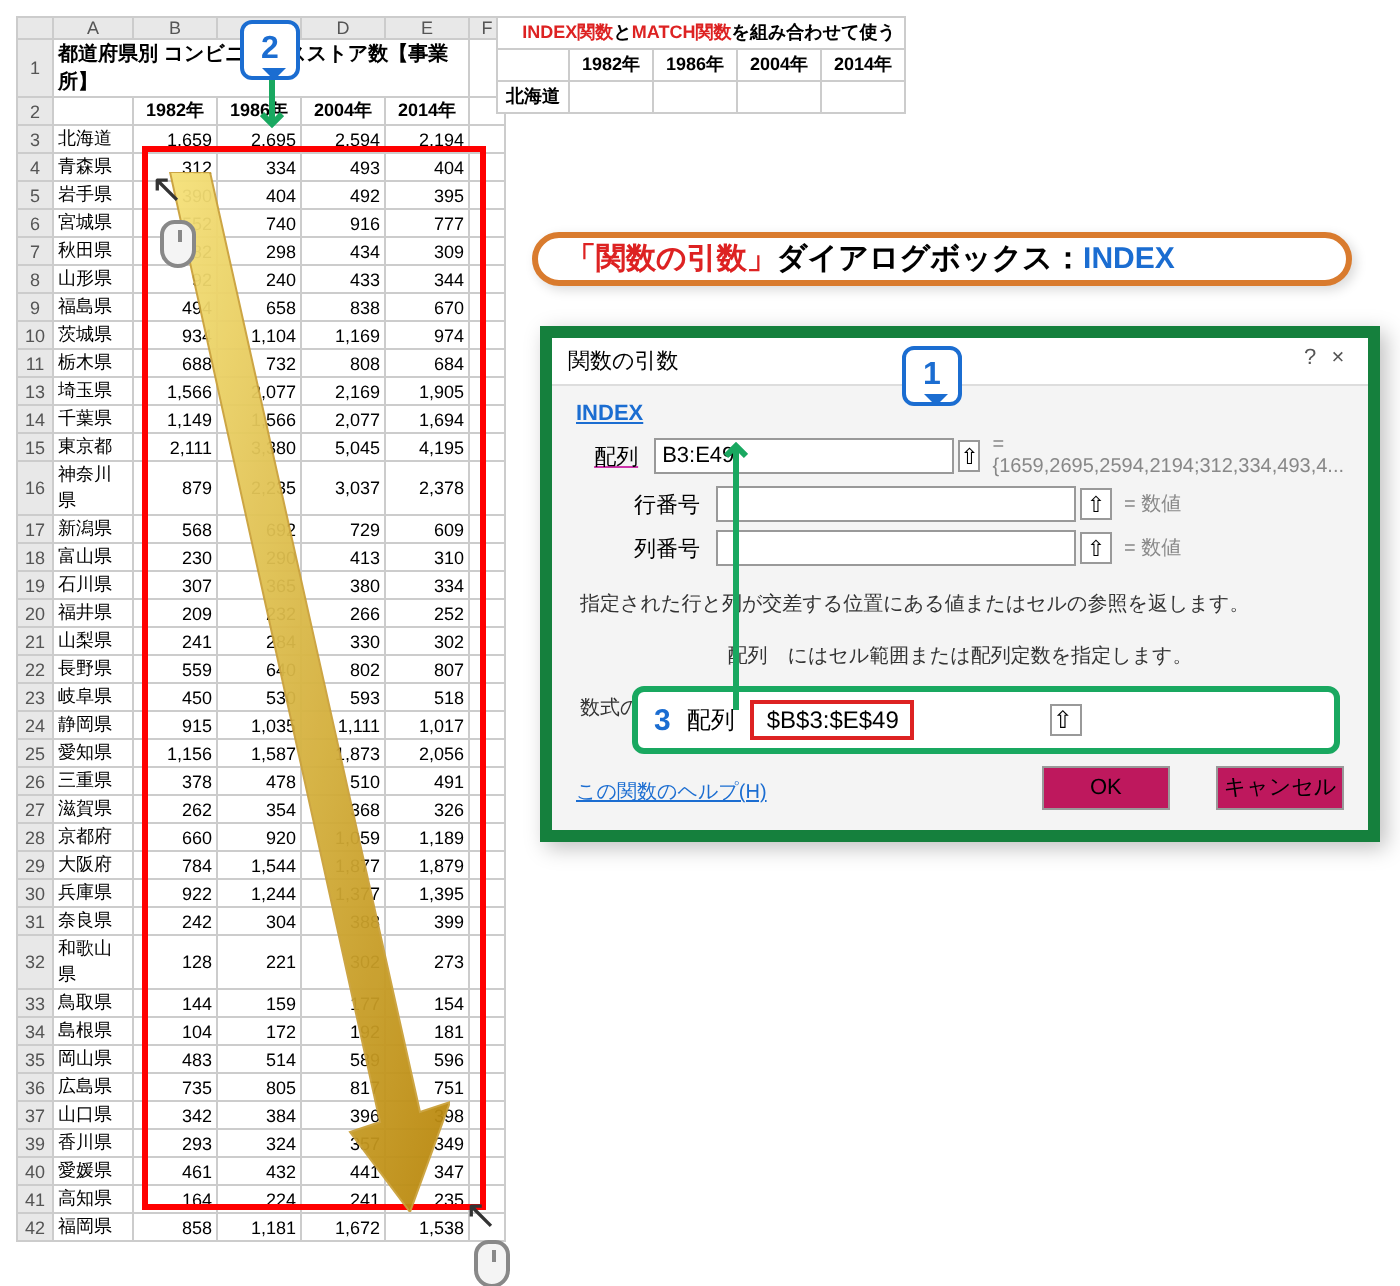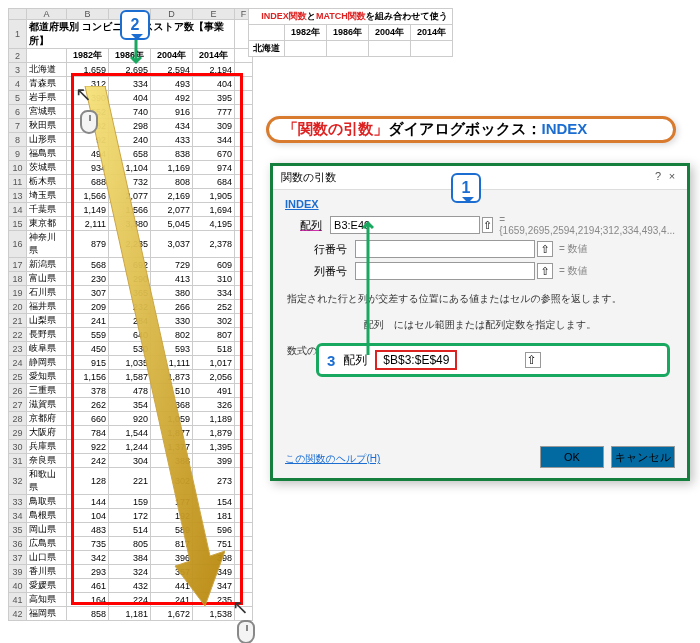--- a/index.html
+++ b/index.html
@@ -10,34 +10,34 @@
 .sheet .colh{background:#e8e8e8;text-align:center;color:#555}
 .sheet .name{text-align:left;width:40px}
 .sheet .yr{text-align:center;font-weight:bold;width:42px;background:#fff}
 .sheet .title{text-align:left;font-weight:bold;font-size:10px}
 .redbox{position:absolute;border:3px solid red;pointer-events:none}
 .callout{position:absolute;background:#fff;border:3px solid #d97b2e;border-radius:14px;padding:1px 14px;font-size:15px;font-weight:bold;box-shadow:2px 2px 6px rgba(0,0,0,0.15)}
 .callout .red{color:#d22}
 .callout .blue{color:#1b6dd1}
 .badge{position:absolute;width:30px;height:30px;border:2px solid #1b6dd1;border-radius:6px;background:#fff;color:#1b6dd1;font-weight:bold;font-size:16px;display:flex;align-items:center;justify-content:center;z-index:50}
 .badge::after{content:"";position:absolute;bottom:-8px;left:9px;border:6px solid transparent;border-top-color:#1b6dd1}
-.dlg{position:absolute;left:270px;top:163px;width:420px;height:318px;background:#f4f4f4;border:3px solid #15803d;font-size:11px;box-shadow:3px 3px 10px rgba(0,0,0,0.25)}
+.dlg{position:absolute;left:270px;top:163px;width:420px;height:258px;background:#f4f4f4;border:6px solid #15803d;font-size:11px;box-shadow:3px 3px 10px rgba(0,0,0,0.25)}
 .dlg .bar{background:#fff;border-bottom:1px solid #ddd;padding:4px 8px;font-size:11px;display:flex;justify-content:space-between}
 .dlg .bar .ctl span{display:inline-block;width:14px;text-align:center;color:#555;cursor:pointer}
 .dlg .body{padding:8px 12px}
 .dlg .fn{color:#1b6dd1;font-weight:bold;text-decoration:underline}
 .dlg .row{display:flex;align-items:center;margin:4px 0}
 .dlg .lbl{width:70px;text-align:right;padding-right:8px}
 .dlg .lbl.u{text-decoration:underline;text-decoration-color:#c3a}
 .dlg input{width:180px;height:18px;border:1px solid #999;padding:0 3px;font-size:11px}
 .dlg .rng{width:16px;height:16px;border:1px solid #999;background:#fff;margin-left:2px;display:flex;align-items:center;justify-content:center;cursor:pointer}
 .dlg .hint{color:#888;margin-left:6px;font-size:10px}
 .dlg .desc{font-size:10px;margin:12px 2px;color:#333}
 .dlg .btns{position:absolute;right:12px;bottom:10px}
-.dlg .btns button{width:64px;height:22px;margin-left:4px;font-size:11px;border:1px solid #999;background:#0369a1;cursor:pointer}
+.dlg .btns button{width:64px;height:22px;margin-left:20px;font-size:11px;border:1px solid #999;background:#be185d;cursor:pointer}
 .dlg .help{position:absolute;left:12px;bottom:12px;color:#1b6dd1;text-decoration:underline;font-size:10px;cursor:pointer}
 .strip{position:absolute;border:3px solid #19a860;border-radius:6px;padding:4px 8px;background:#fff;display:flex;align-items:center;gap:8px;font-size:12px}
 .strip .n{color:#1b6dd1;font-weight:bold;font-size:15px}
 .strip .v{border:2px solid #d22;padding:1px 6px;font-family:Liberation Sans, sans-serif;font-size:12px}
 .strip .rb{width:16px;height:16px;border:1px solid #999;background:#fff;margin-left:60px}
 .grad-arrow{position:absolute;left:75px;top:86px;width:150px;height:520px;pointer-events:none;opacity:0.95}
 .cursor{position:absolute;font-size:20px;color:#333}
 .mouse{position:absolute;width:18px;height:24px;border:2px solid #888;border-radius:9px 9px 11px 11px;background:#f4f4f4}
 .mouse::before{content:"";position:absolute;left:7px;top:3px;width:2px;height:6px;background:#888}
 .rt{position:absolute;left:248px;top:8px;font-size:9px;border-collapse:collapse}

